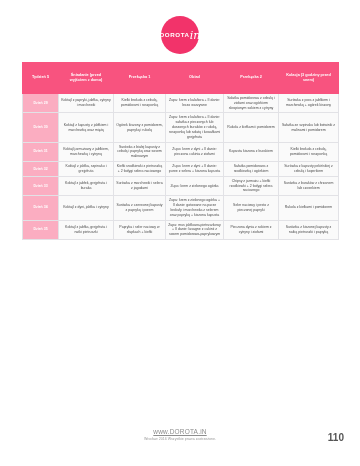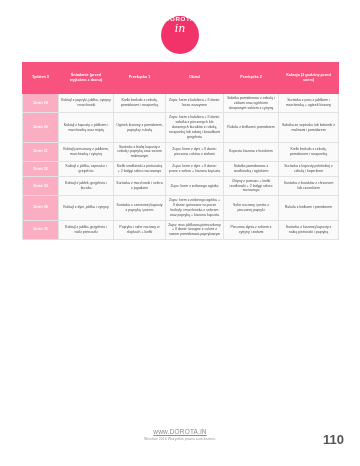--- a/index.html
+++ b/index.html
@@ -31,22 +31,23 @@
     display: flex;
     justify-content: center;
   }
   .logo {
     width: 38px;
     height: 38px;
     border-radius: 50%;
     background: #f2336a;
     color: #ffffff;
     display: flex;
-    flex-direction: column;
+    flex-direction: row;
     align-items: center;
+    justify-content: center;
     line-height: 1;
   }
   .logo-top {
     font-size: 6.2px;
     letter-spacing: 0.6px;
     font-weight: bold;
   }
   .logo-bottom {
     font-family: "DejaVu Serif", serif;
     font-style: italic;
@@ -123,21 +124,21 @@
   }
   .copyright {
     font-size: 3.6px;
     color: #9a9a9a;
     margin-top: 2px;
   }
   .pagenum {
     position: absolute;
     right: -6px;
     top: 4px;
-    font-size: 13px;
+    font-size: 10px;
     font-weight: bold;
     color: #555555;
   }
 </style>
 </head>
 <body>
 
 <div class="page">
 
   <div class="logo-wrap">

